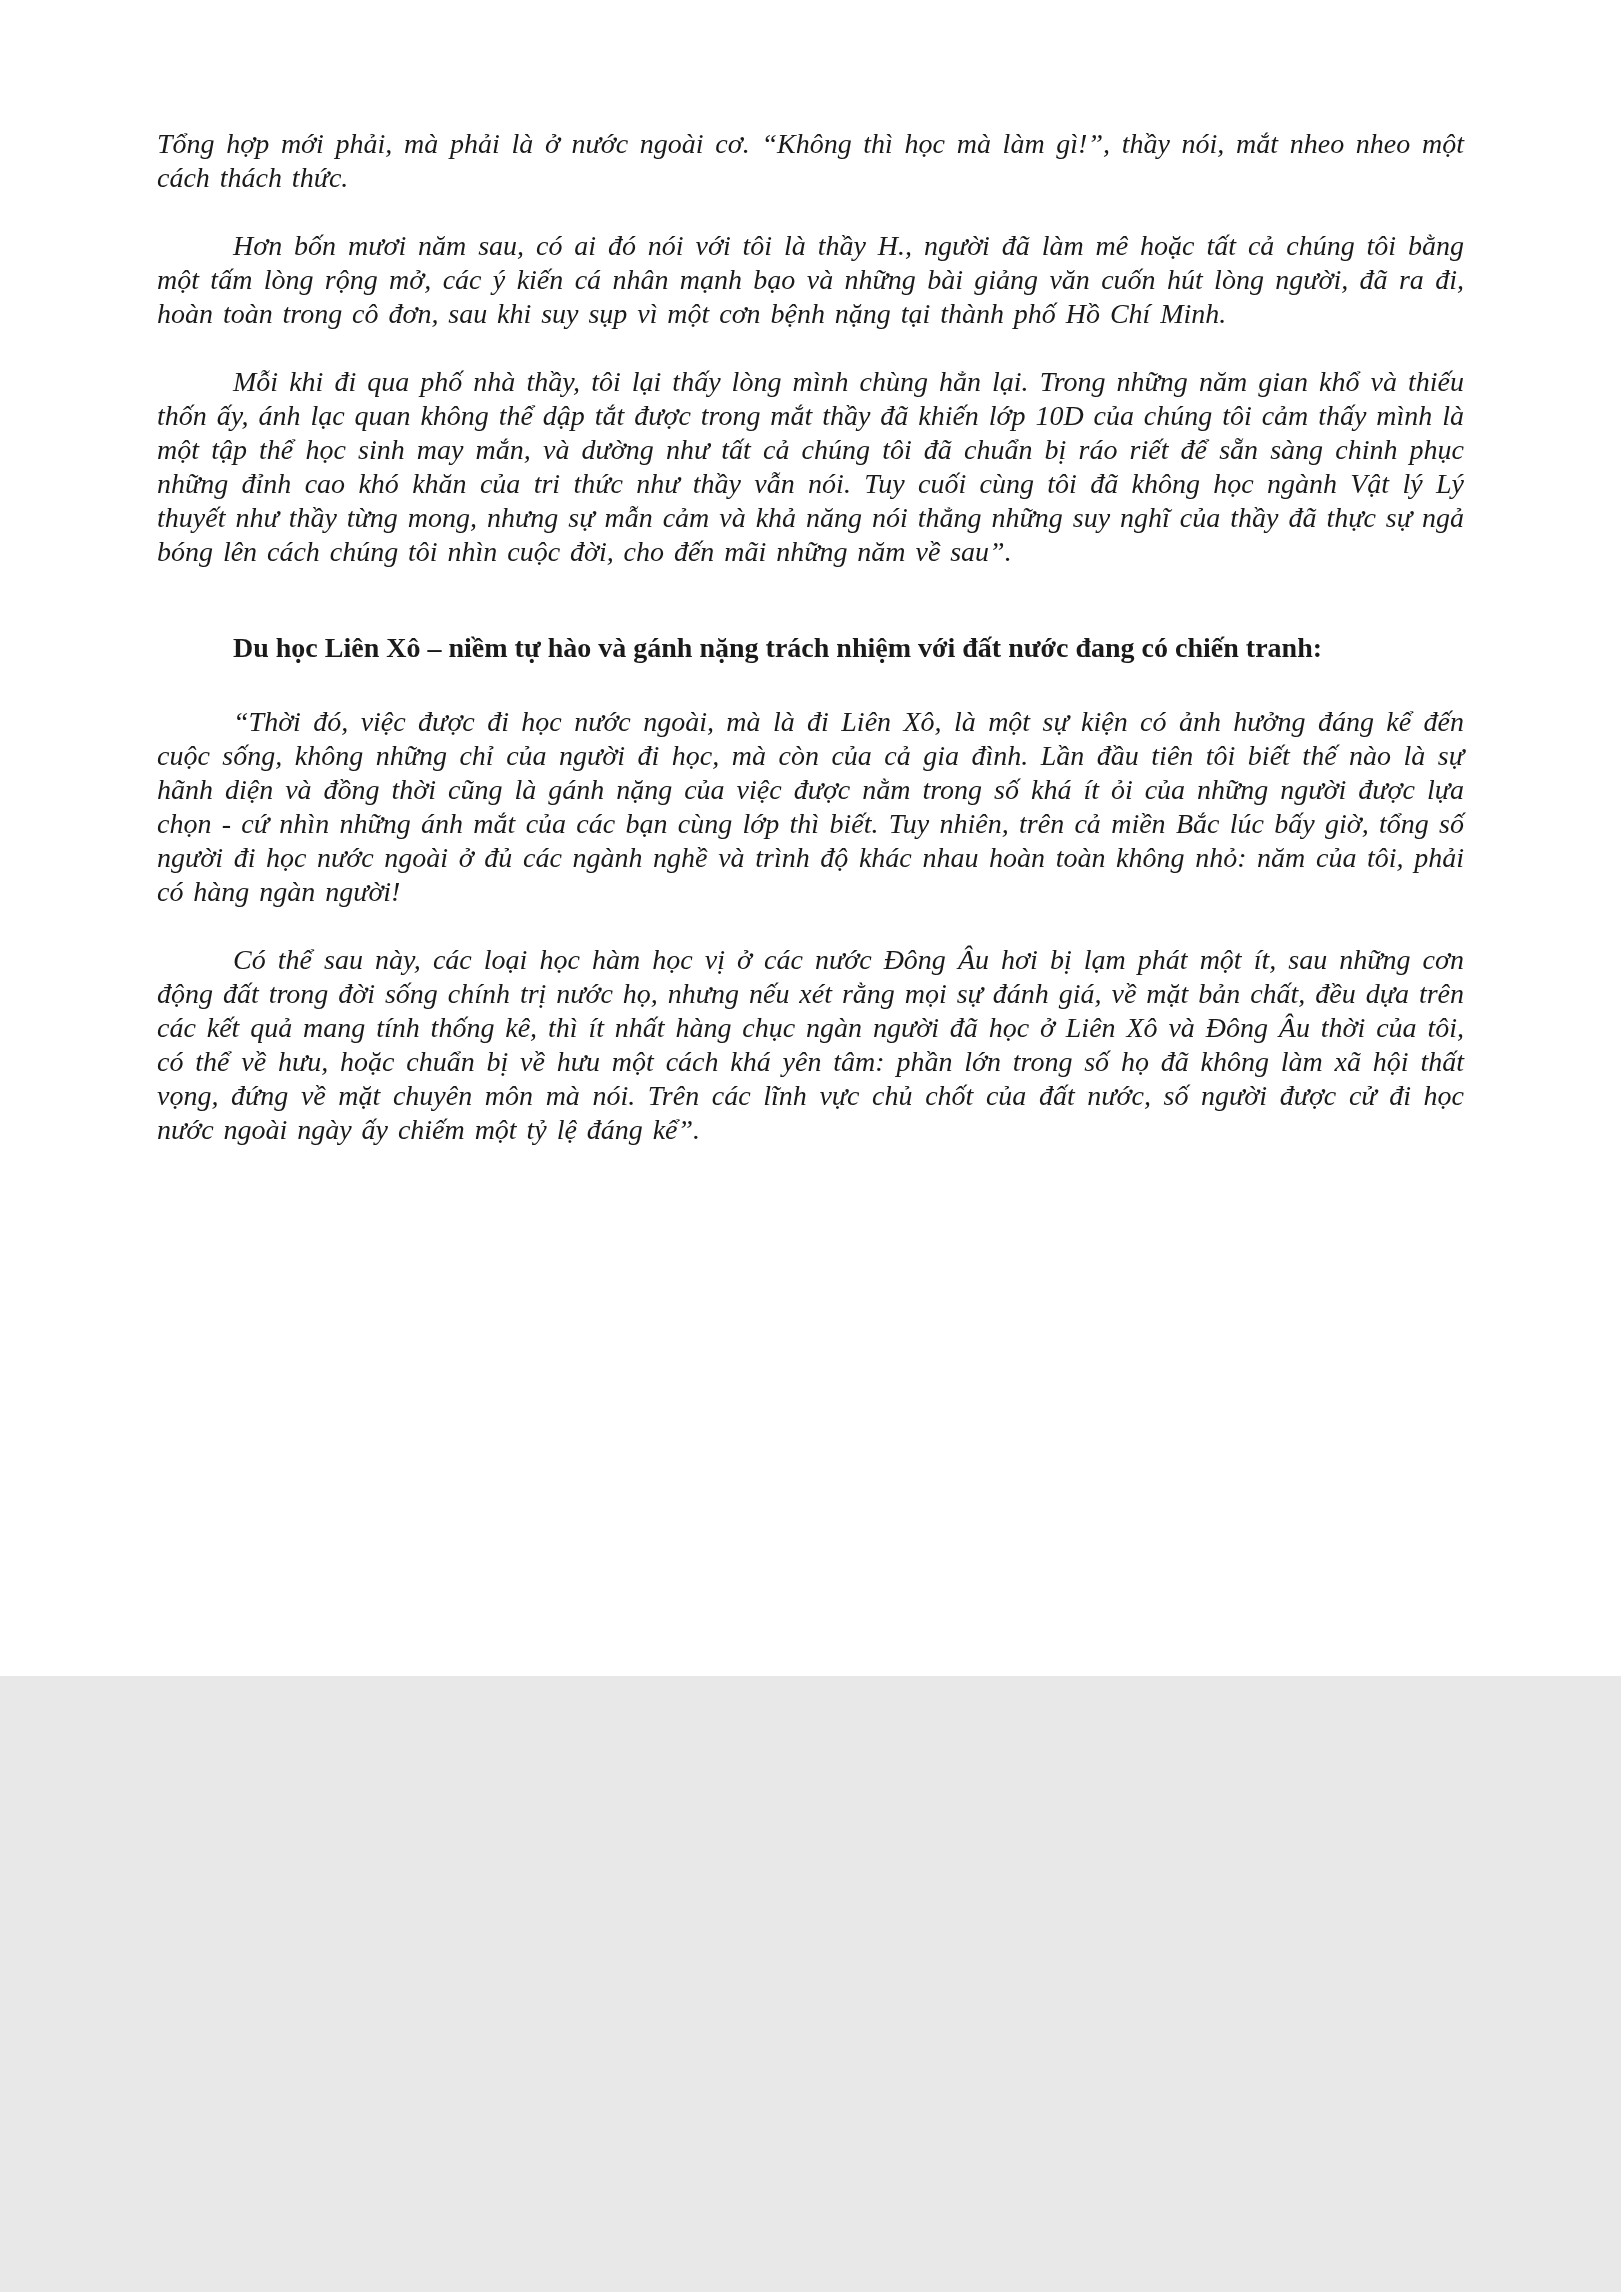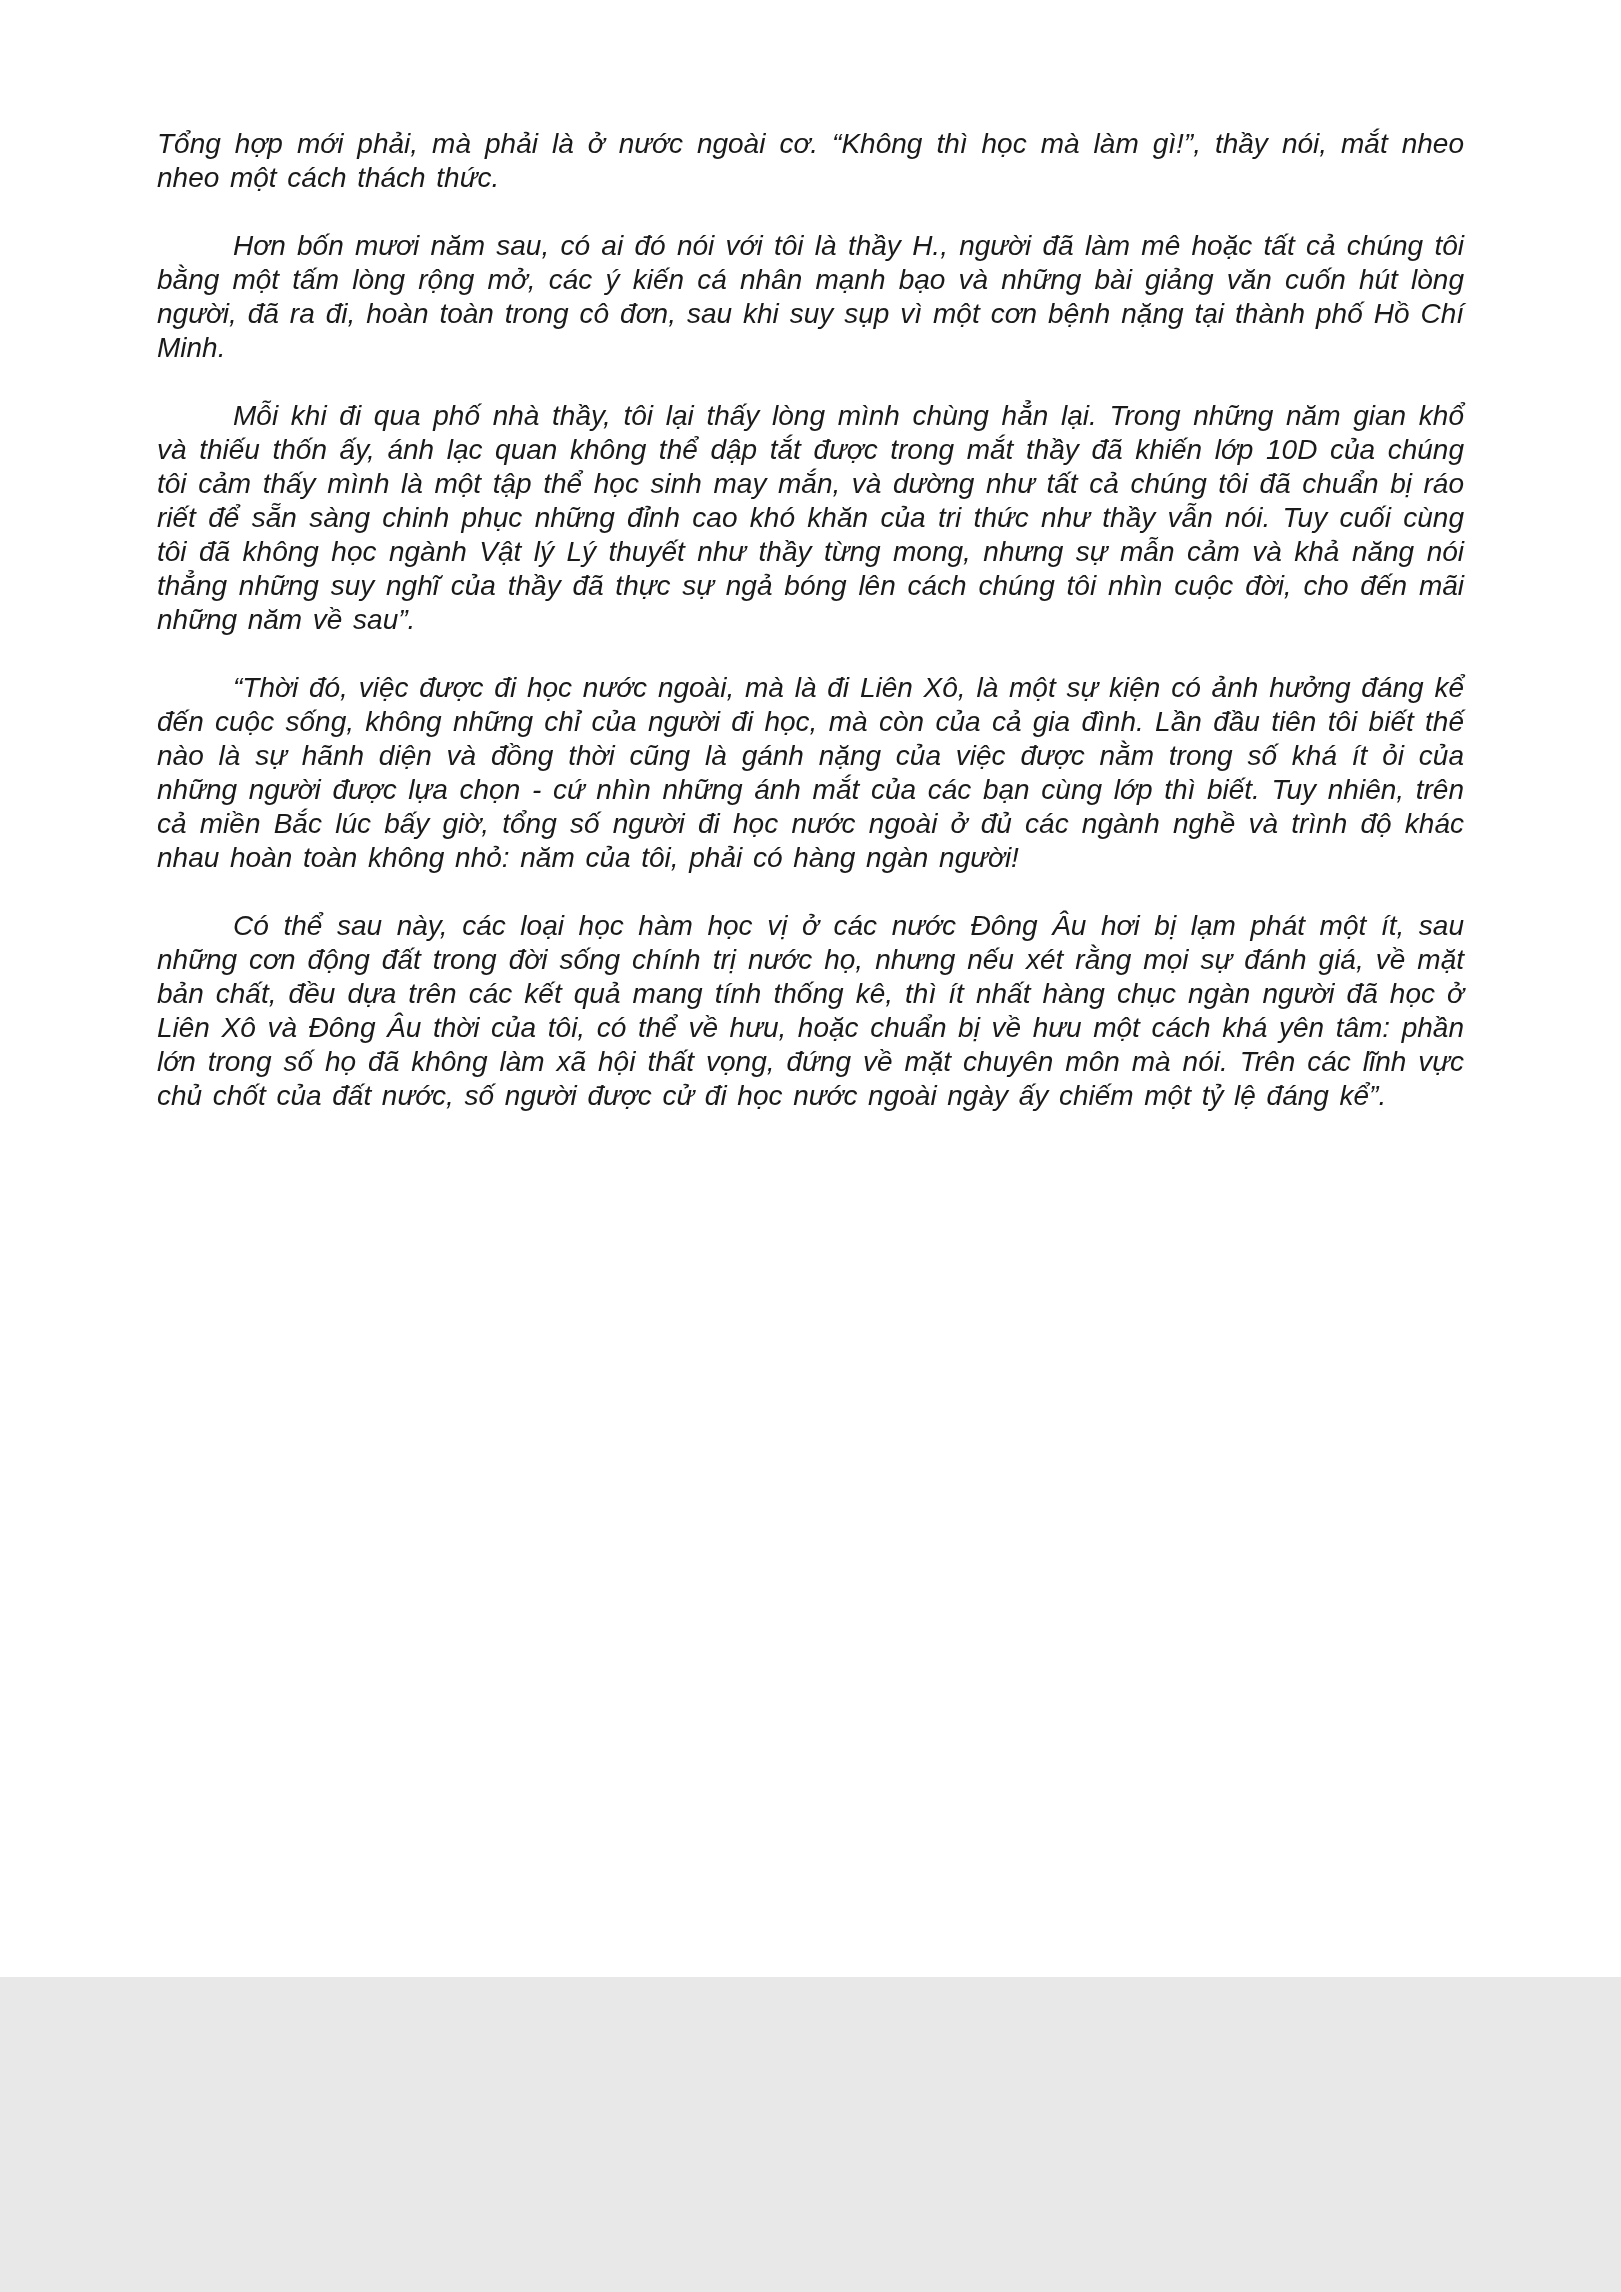--- a/index.html
+++ b/index.html
@@ -4,25 +4,25 @@
 <title>Document Page</title>
 <style>
   html, body {
     margin: 0;
     padding: 0;
     background: #e8e8e8;
   }
   .page {
     position: relative;
     width: 1621px;
-    height: 1977px;
+    height: 1676px;
     margin: 0 auto;
     background: #ffffff;
     color: #1a1a1a;
-    font-family: Liberation Sans, sans-serif;
+    font-family: Liberation Serif, serif;
     overflow: hidden;
     box-sizing: border-box;
   }
   .content {
     position: absolute;
     top: 127px;
     left: 157px;
     right: 157px;
   }
   .body-par {
@@ -60,20 +60,21 @@
 
 <div class="page">
   <div class="content">
 
     <p class="body-par no-indent">Tổng hợp mới phải, mà phải là ở nước ngoài cơ. “Không thì học mà làm gì!”, thầy nói, mắt nheo nheo một cách thách thức.</p>
 
     <p class="body-par">Hơn bốn mươi năm sau, có ai đó nói với tôi là thầy H., người đã làm mê hoặc tất cả chúng tôi bằng một tấm lòng rộng mở, các ý kiến cá nhân mạnh bạo và những bài giảng văn cuốn hút lòng người, đã ra đi, hoàn toàn trong cô đơn, sau khi suy sụp vì một cơn bệnh nặng tại thành phố Hồ Chí Minh.</p>
 
     <p class="body-par">Mỗi khi đi qua phố nhà thầy, tôi lại thấy lòng mình chùng hẳn lại. Trong những năm gian khổ và thiếu thốn ấy, ánh lạc quan không thể dập tắt được trong mắt thầy đã khiến lớp 10D của chúng tôi cảm thấy mình là một tập thể học sinh may mắn, và dường như tất cả chúng tôi đã chuẩn bị ráo riết để sẵn sàng chinh phục những đỉnh cao khó khăn của tri thức như thầy vẫn nói. Tuy cuối cùng tôi đã không học ngành Vật lý Lý thuyết như thầy từng mong, nhưng sự mẫn cảm và khả năng nói thẳng những suy nghĩ của thầy đã thực sự ngả bóng lên cách chúng tôi nhìn cuộc đời, cho đến mãi những năm về sau”.</p>
 
+    <h2 class="section-heading">Du học Liên Xô – niềm tự hào và gánh nặng trách nhiệm với đất nước đang có chiến tranh:</h2>
 
     <p class="body-par">“Thời đó, việc được đi học nước ngoài, mà là đi Liên Xô, là một sự kiện có ảnh hưởng đáng kể đến cuộc sống, không những chỉ của người đi học, mà còn của cả gia đình. Lần đầu tiên tôi biết thế nào là sự hãnh diện và đồng thời cũng là gánh nặng của việc được nằm trong số khá ít ỏi của những người được lựa chọn - cứ nhìn những ánh mắt của các bạn cùng lớp thì biết. Tuy nhiên, trên cả miền Bắc lúc bấy giờ, tổng số người đi học nước ngoài ở đủ các ngành nghề và trình độ khác nhau hoàn toàn không nhỏ: năm của tôi, phải có hàng ngàn người!</p>
 
     <p class="body-par">Có thể sau này, các loại học hàm học vị ở các nước Đông Âu hơi bị lạm phát một ít, sau những cơn động đất trong đời sống chính trị nước họ, nhưng nếu xét rằng mọi sự đánh giá, về mặt bản chất, đều dựa trên các kết quả mang tính thống kê, thì ít nhất hàng chục ngàn người đã học ở Liên Xô và Đông Âu thời của tôi, có thể về hưu, hoặc chuẩn bị về hưu một cách khá yên tâm: phần lớn trong số họ đã không làm xã hội thất vọng, đứng về mặt chuyên môn mà nói. Trên các lĩnh vực chủ chốt của đất nước, số người được cử đi học nước ngoài ngày ấy chiếm một tỷ lệ đáng kể”.</p>
 
   </div>
 
   <div class="page-number">3</div>
 </div>
 

